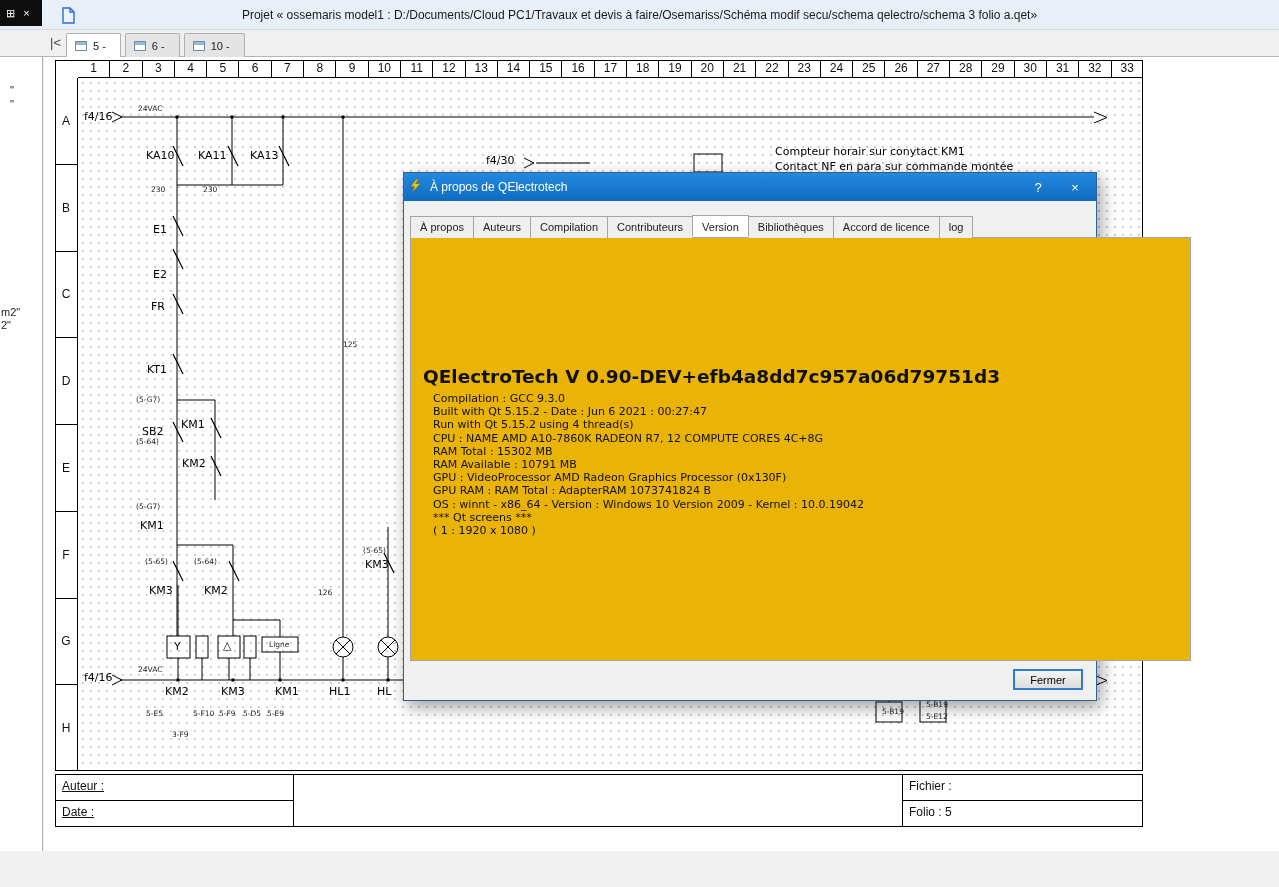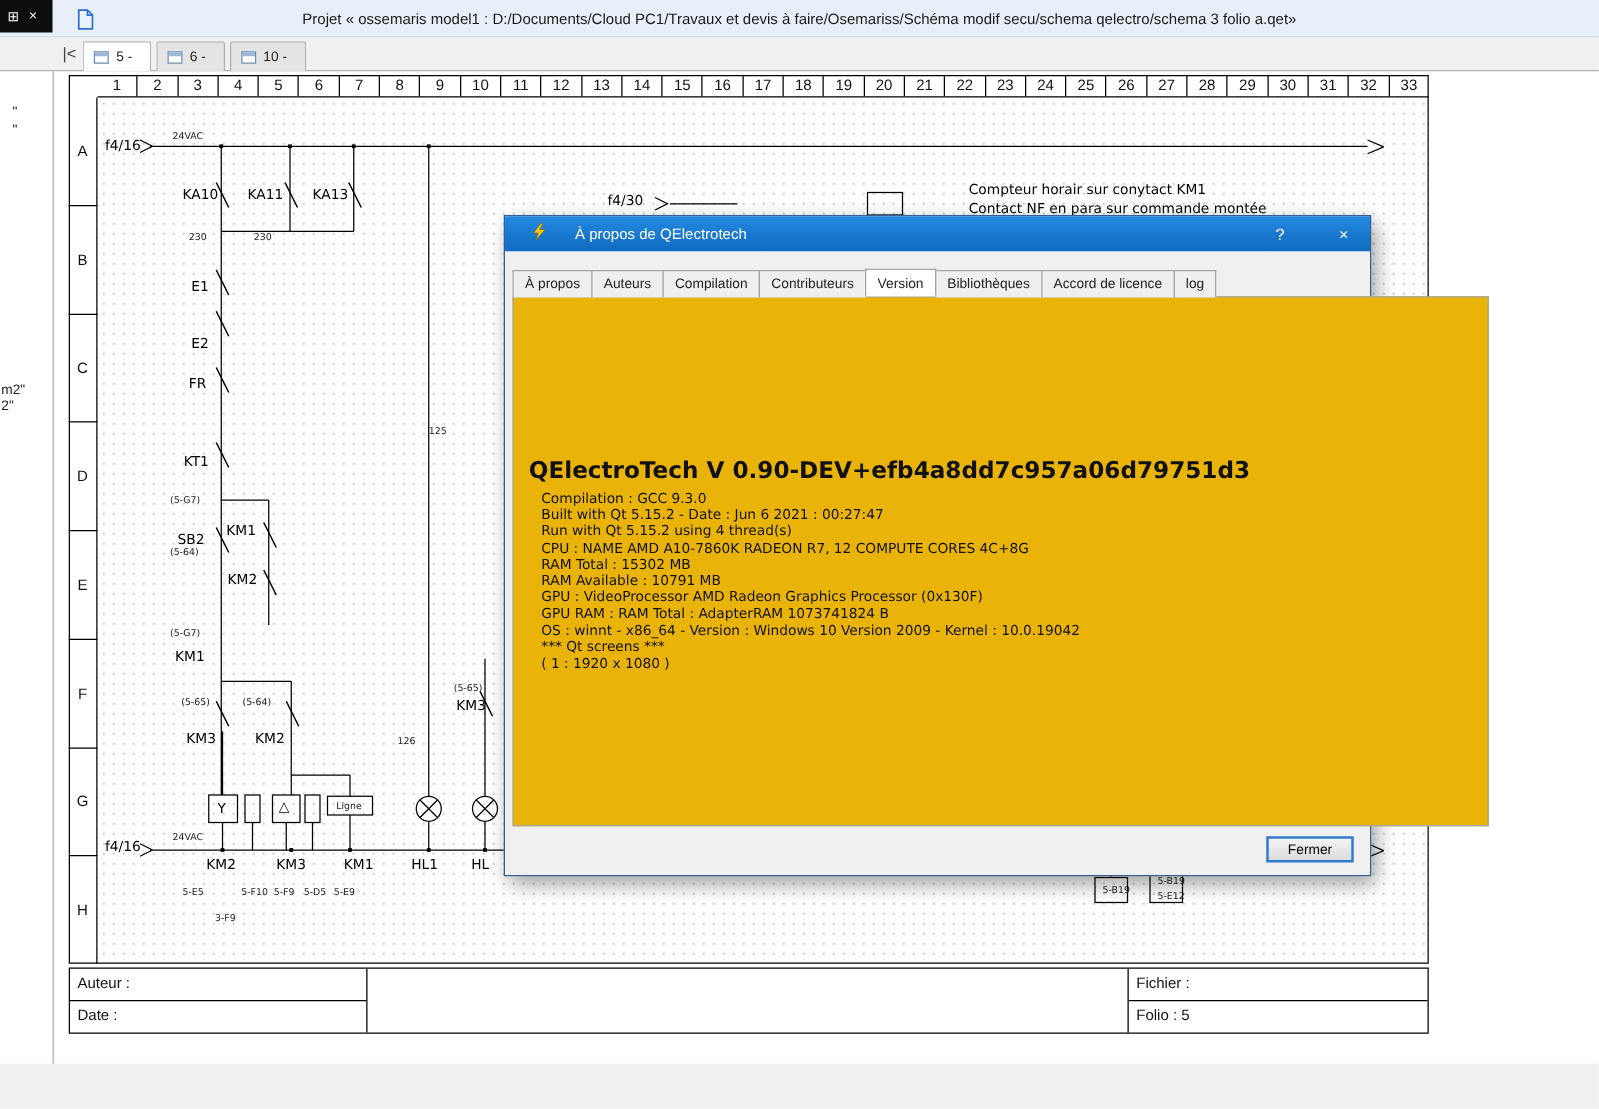--- a/index.html
+++ b/index.html
@@ -58,32 +58,32 @@
     pointer-events:none; z-index:4; }
 
   .labels { position:absolute; left:0; top:0; width:1279px; height:887px; z-index:5; pointer-events:none; }
   .lbl { position:absolute; font-size:11px; line-height:12px; color:#000;
     white-space:nowrap; font-family:"DejaVu Sans",sans-serif; }
   .lbl.sm { font-size:7.5px; line-height:8px; color:#222; }
 
   
   .titleblock { position:absolute; left:55px; top:774px; width:1088px; height:53px;
     border:1px solid #000; font-size:12px; z-index:3; background:transparent; }
-  .tb-left  { position:absolute; left:0; top:0; width:238px; height:100%; border-right:1px solid #000; }
+  .tb-left  { position:absolute; left:0; top:0; width:238px; height:100%; border-right:1px solid #000;text-decoration:underline; }
   .tb-mid   { position:absolute; left:238px; top:0; width:609px; height:100%; border-right:1px solid #000; }
   .tb-right { position:absolute; left:847px; top:0; width:239px; height:100%; }
   .tb-cell  { height:50%; padding:4px 6px; }
   .tb-cell.top { border-bottom:1px solid #000; }
 
   
   .dialog { position:absolute; left:403px; top:172px; width:694px; height:529px;
     background:#f0f0f0; border:1px solid #33608f; box-shadow:4px 6px 16px rgba(0,0,0,.38); z-index:10; }
   .dlg-titlebar { position:absolute; left:0; top:0; right:0; height:28px;
     background:linear-gradient(#2489e0,#0f6bc0); display:flex; align-items:center;
-    color:#fff; font-size:12px; padding:0 6px 0 20px; gap:21px; }
+    color:#fff; font-size:12px; padding:0 6px 0 4px; gap:7px; }
   .dlg-title { flex:1; white-space:nowrap; }
   .dlg-btn { width:30px; text-align:center; font-size:13px; }
   .dlg-tabbar { position:absolute; left:6px; top:42px; display:flex; font-size:11px; z-index:2; }
   .dtab { padding:4px 9px 3px; border:1px solid #a5a5a5; border-bottom:none;
     background:#efefef; color:#222; position:relative; top:1px; margin-right:-1px; white-space:nowrap; }
   .dtab.active { background:#fff; top:0; padding-top:5px; border-bottom:1px solid #fff; z-index:3; }
   .dlg-pane { position:absolute; left:6px; top:64px; width:781px; height:424px;
     background:#eab308; border:1px solid #a5a5a5; overflow:hidden; z-index:1; }
   .ver-title { margin:128px 0 5px 12px; font-size:18.5px; font-weight:bold;
     font-family:"DejaVu Sans",sans-serif; white-space:nowrap; }

